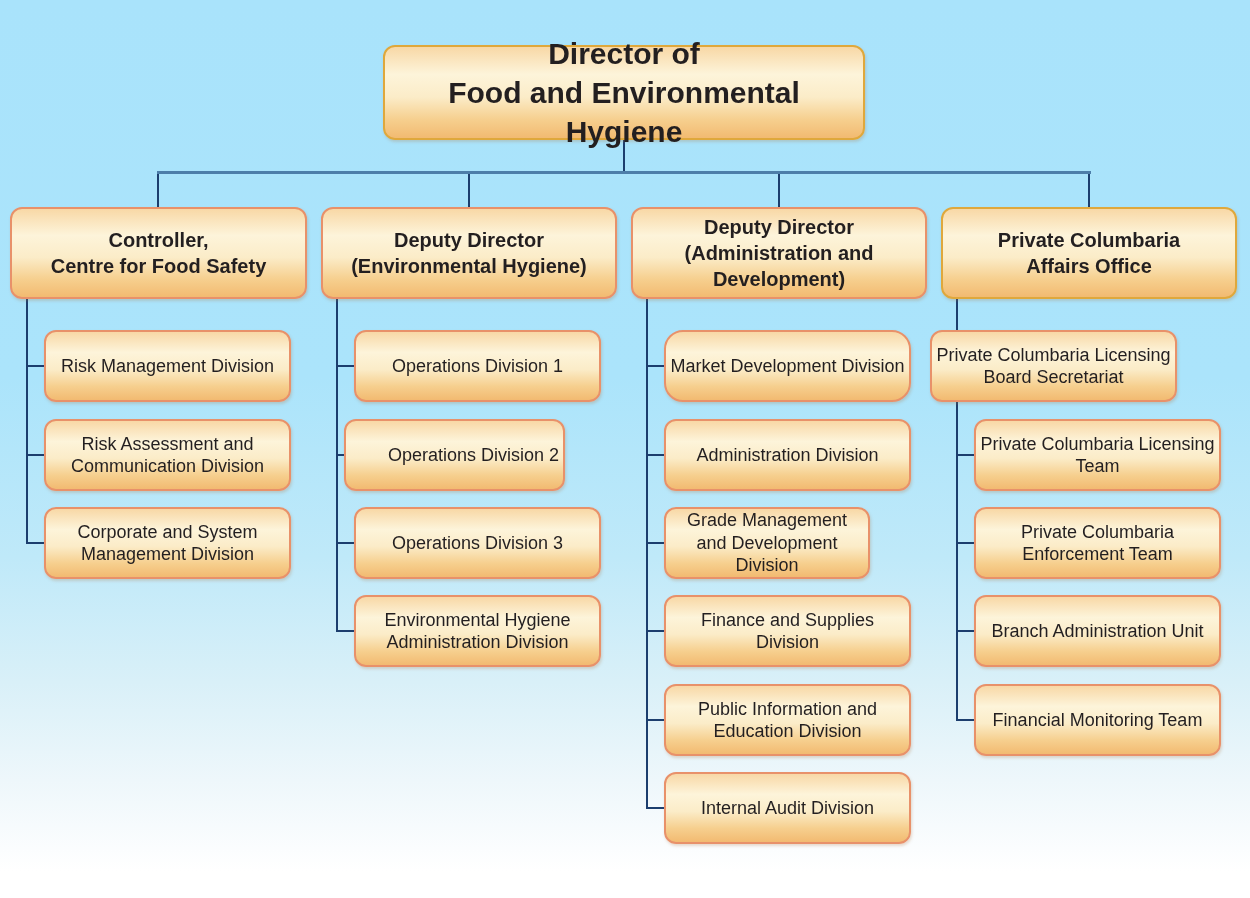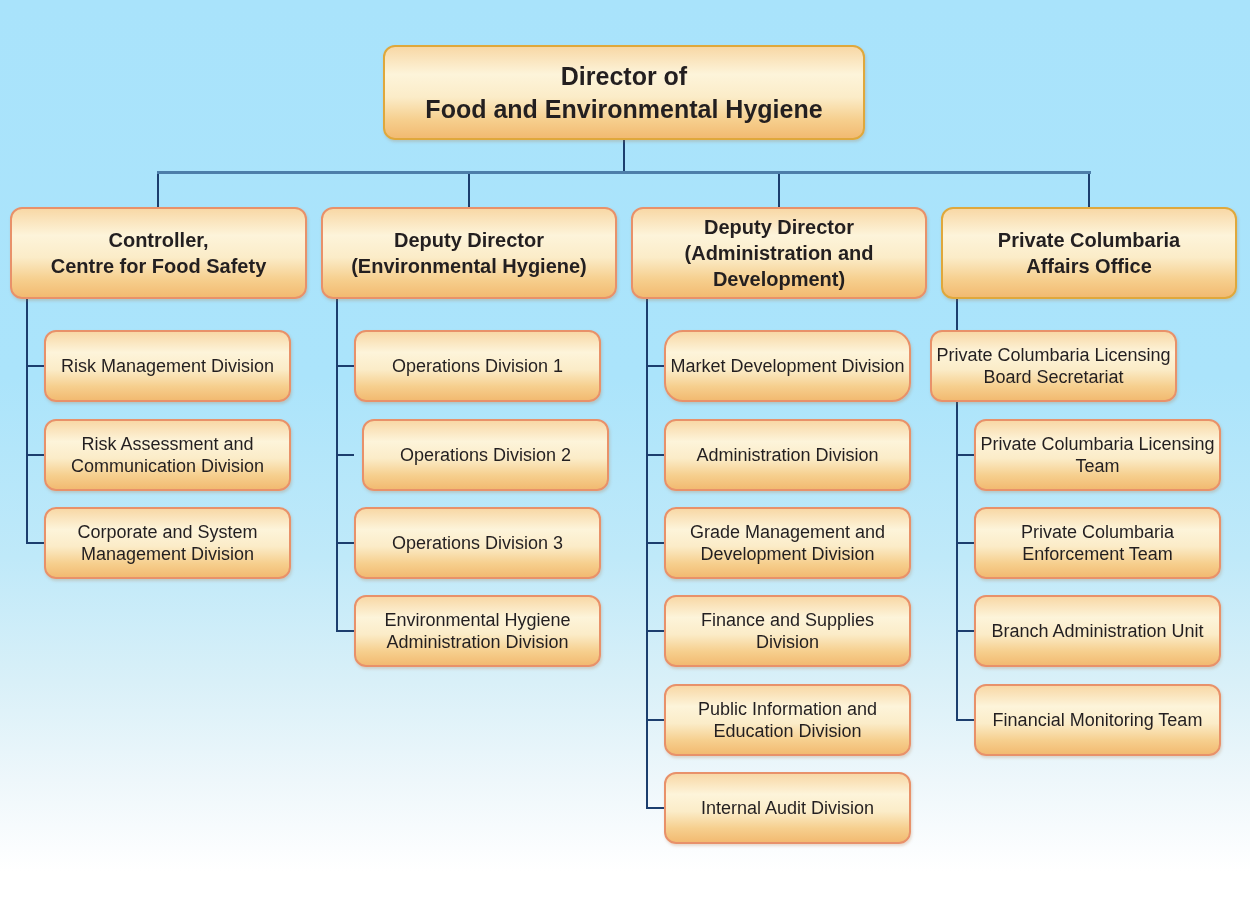--- a/index.html
+++ b/index.html
@@ -22,21 +22,21 @@
     text-align:center;
     border-radius:12px;
     background:linear-gradient(180deg,
       #f8d8a6 0%, #fdf4da 30%, #fbecc8 55%, #f6cf8e 80%, #f2ba71 100%);
     box-shadow:1px 2px 3px rgba(170,110,60,0.25);
     color:#231f20;
   }
   .salmon{border:2px solid #e8916a;}
   .gold{border:2.5px solid #dfa83c;}
   .label{white-space:pre-line;line-height:1.25;padding:2px 4px;}
-  .director .label{font-size:25px;font-weight:bold;line-height:1.3;}
+  .director .label{font-size:30px;font-weight:bold;line-height:1.3;}
   .branch .label{font-size:20px;font-weight:bold;line-height:1.3;}
   .child .label{font-size:18px;font-weight:normal;}
   .line{position:absolute;}
   .navy{background:#1c3e6e;}
   .steel{background:#4d7ea9;}
 </style>
 </head>
 <body>
 
 <div class="stage">
@@ -103,37 +103,37 @@
   <div class="node child salmon" style="left:44px;top:419px;width:247px;height:72px;">
     <span class="label">Risk Assessment and Communication Division</span>
   </div>
   <div class="node child salmon" style="left:44px;top:507px;width:247px;height:72px;">
     <span class="label">Corporate and System Management Division</span>
   </div>
 
   <div class="node child salmon" style="left:354px;top:330px;width:247px;height:72px;">
     <span class="label">Operations Division 1</span>
   </div>
-  <div class="node child salmon" style="left:362px;top:419px;width:247px;height:72px;">
+  <div class="node child salmon" style="left:344px;top:419px;width:221px;height:72px;justify-content:flex-end;">
     <span class="label">Operations Division 2</span>
   </div>
   <div class="node child salmon" style="left:354px;top:507px;width:247px;height:72px;">
     <span class="label">Operations Division 3</span>
   </div>
   <div class="node child salmon" style="left:354px;top:595px;width:247px;height:72px;">
     <span class="label">Environmental Hygiene Administration Division</span>
   </div>
 
   <div class="node child salmon" style="left:664px;top:330px;width:247px;height:72px;border-radius:19px;">
     <span class="label">Market Development Division</span>
   </div>
   <div class="node child salmon" style="left:664px;top:419px;width:247px;height:72px;">
     <span class="label">Administration Division</span>
   </div>
-  <div class="node child salmon" style="left:664px;top:507px;width:247px;height:72px;">
+  <div class="node child salmon" style="left:664px;top:507px;width:206px;height:72px;">
     <span class="label">Grade Management and Development Division</span>
   </div>
   <div class="node child salmon" style="left:664px;top:595px;width:247px;height:72px;">
     <span class="label">Finance and Supplies Division</span>
   </div>
   <div class="node child salmon" style="left:664px;top:684px;width:247px;height:72px;">
     <span class="label">Public Information and Education Division</span>
   </div>
   <div class="node child salmon" style="left:664px;top:772px;width:247px;height:72px;">
     <span class="label">Internal Audit Division</span>

